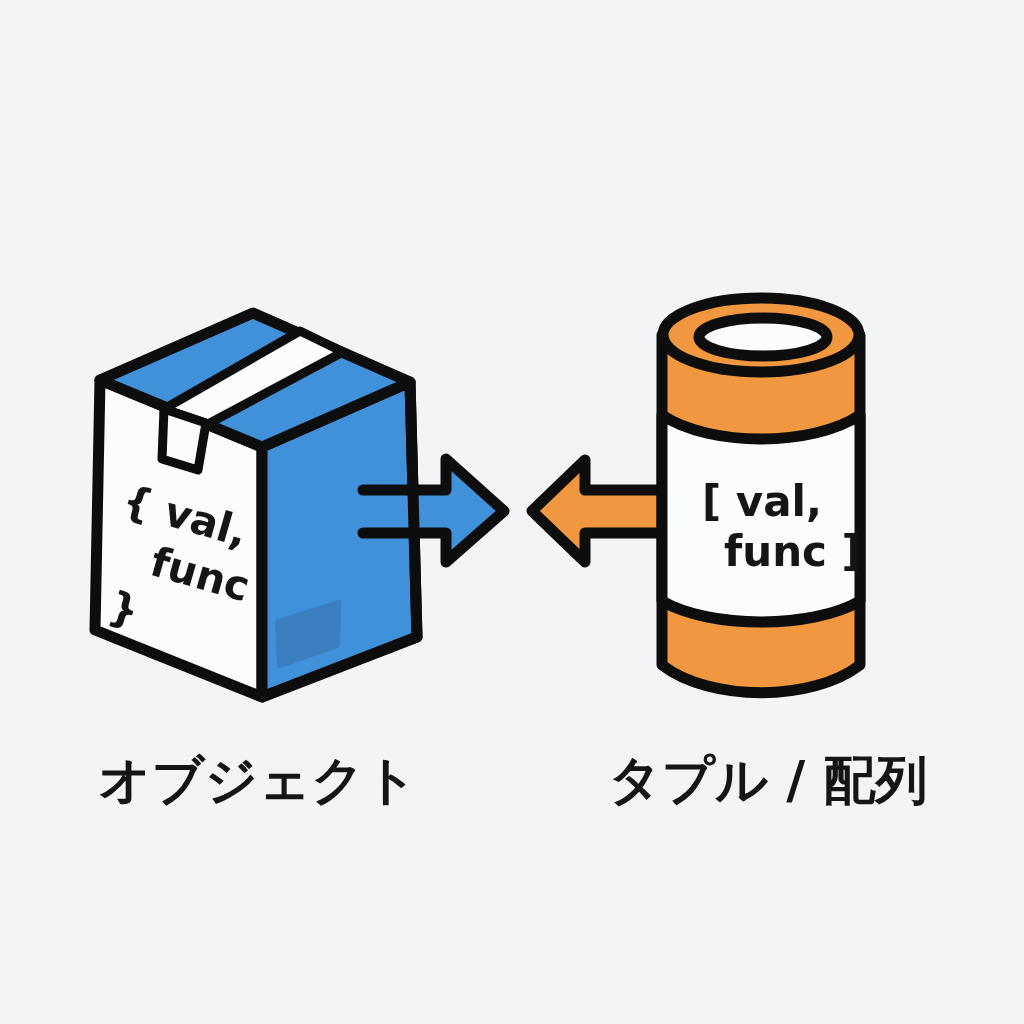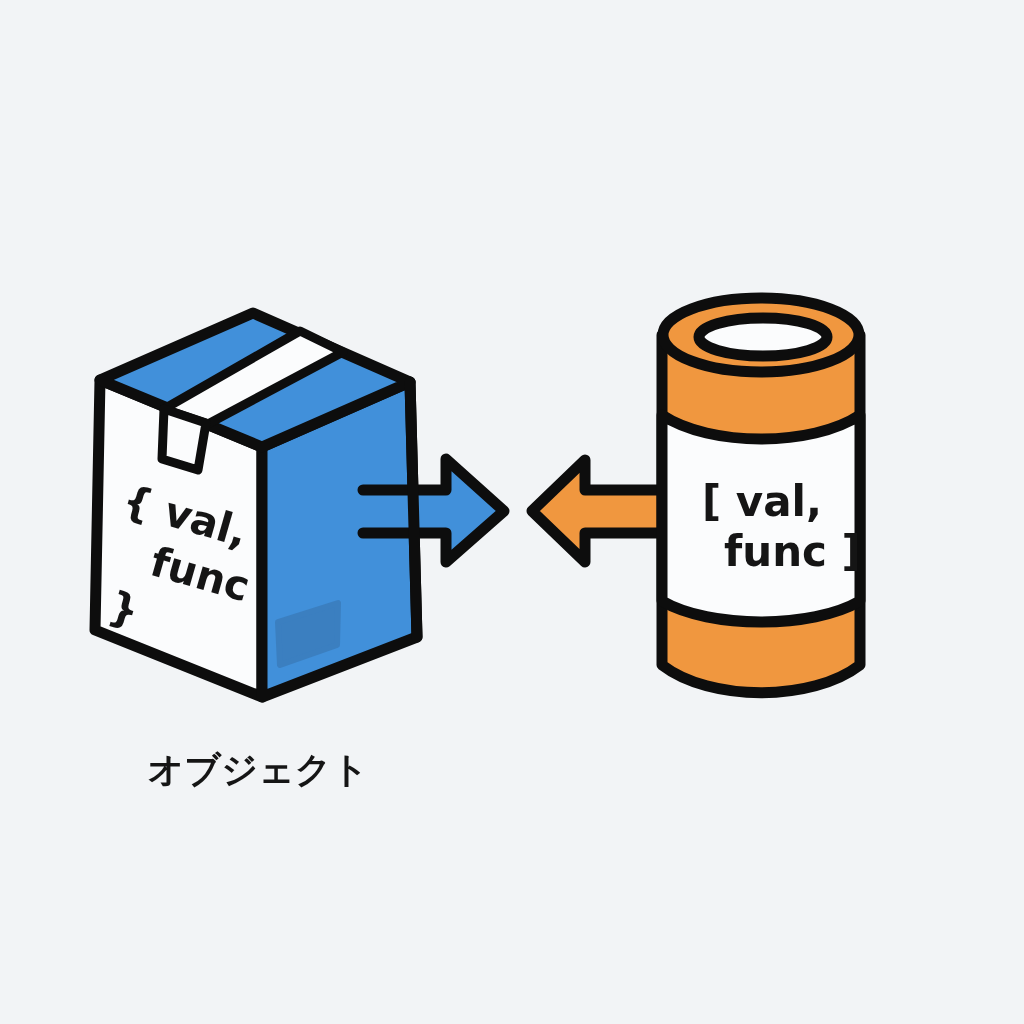--- a/index.html
+++ b/index.html
@@ -28,21 +28,21 @@
     text-align: center;
     font-size: 57px;
     font-weight: 700;
     letter-spacing: 1px;
     white-space: nowrap;
   }
   .item-label {
     position: absolute;
     top: 746px;
     transform: translateX(-50%);
-    font-size: 36px;
+    font-size: 52px;
     font-weight: 700;
     white-space: nowrap;
   }
   .item-label.left  { left: 258px; }
   .item-label.right { left: 768px; }
   .code-text {
     font-family: "DejaVu Sans", "Liberation Mono", sans-serif;
     font-weight: 700;
   }
 </style>
@@ -100,13 +100,14 @@
       <ellipse cx="763" cy="337" rx="64" ry="19" stroke-width="11" fill="#fbfcfd" stroke="#0d0d0d"></ellipse>
 
       <g class="code-text" font-size="42" fill="#151515">
         <text x="702" y="516">[ val,</text>
         <text x="724" y="566">func ]</text>
       </g>
     </g>
   </svg>
 
   <div class="item-label left">オブジェクト</div>
+  <div class="item-label right">タプル / 配列</div>
 </div>
 
 </body></html>

